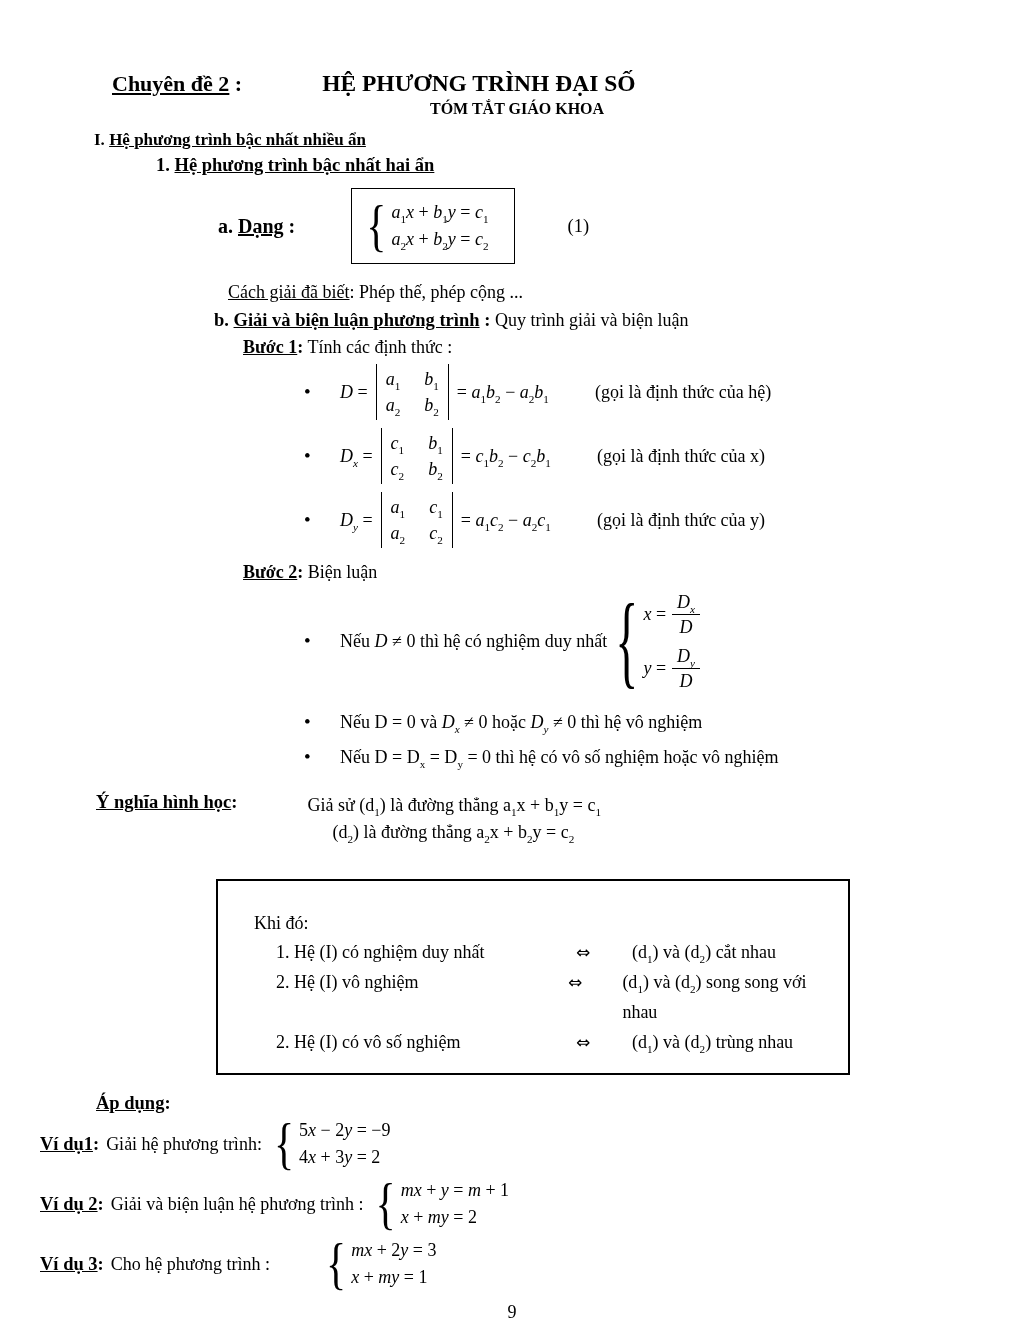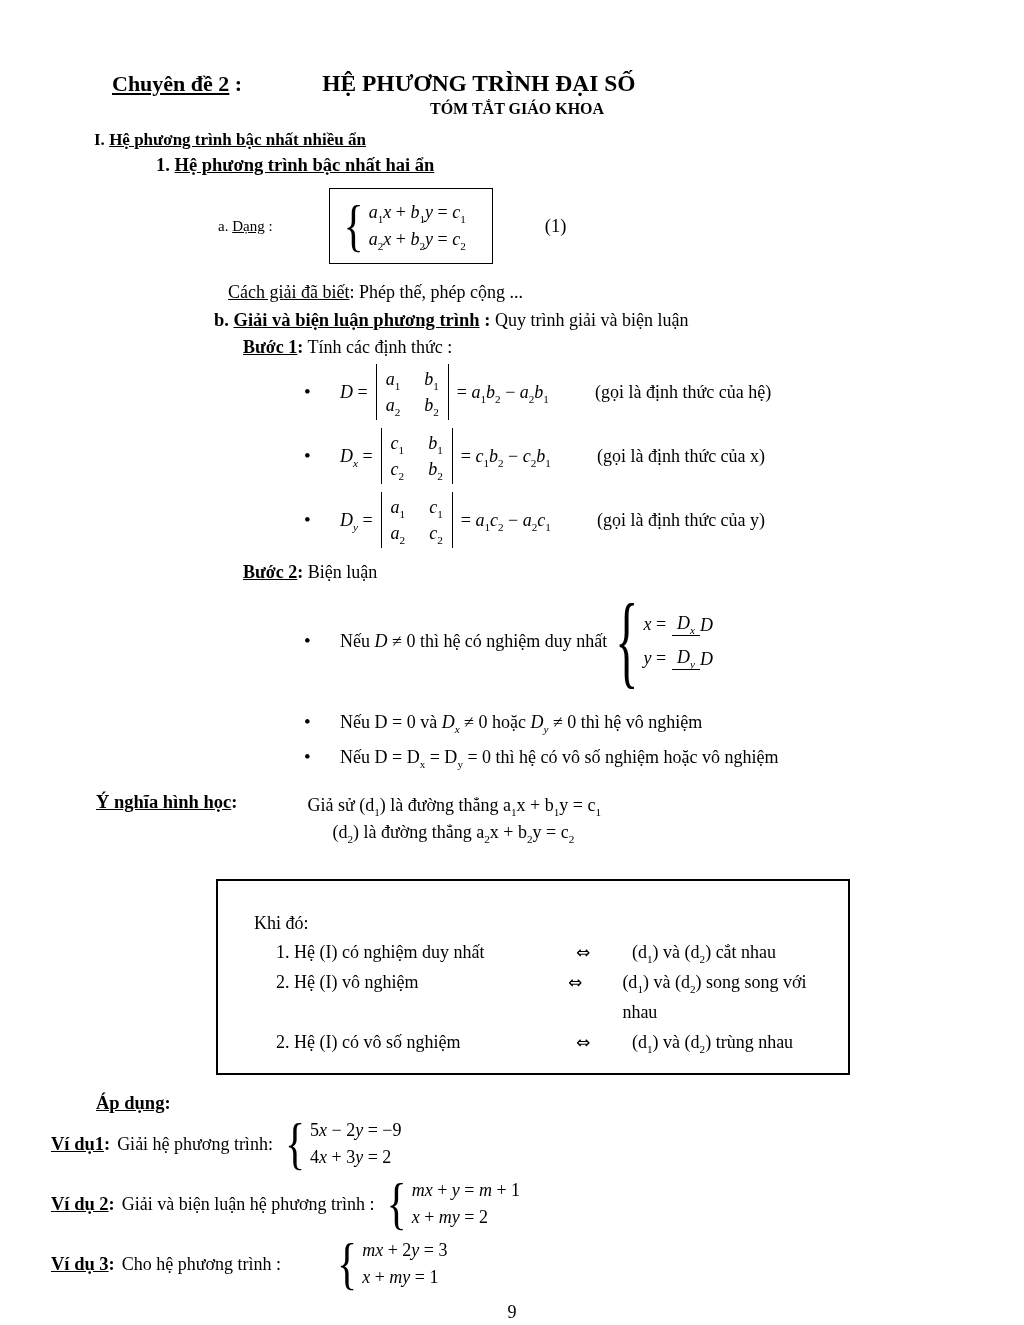--- a/index.html
+++ b/index.html
@@ -22,21 +22,21 @@
   .header-row { padding-left:112px; display:flex; align-items:baseline; }
   .chuyen-de { font-size:22px; font-weight:bold; white-space:nowrap; }
   .main-title { font-size:23.5px; font-weight:bold; margin-left:80px; white-space:nowrap; }
   .subtitle { margin-left:430px; margin-top:3px; font-size:16px; font-weight:bold; }
 
   .h-I { margin-left:94px; margin-top:12px; font-size:17px; font-weight:bold; }
   .h-1 { margin-left:156px; margin-top:5px; font-size:18.5px; font-weight:bold; }
 
   
   .dang-row { margin-left:218px; margin-top:12px; display:flex; align-items:center; }
-  .dang-label { font-size:15px; font-weight:normal;text-align:center; }
+  .dang-label { font-size:20px; font-weight:bold;text-align:center; }
   .eq-box { margin-left:56px; border:1.5px solid #000; padding:10px 26px 10px 14px; }
   .eq-num { margin-left:52px; font-size:18.5px; }
 
   
   .sys { display:inline-flex; align-items:center; }
   .brace {
     font-family:"Liberation Serif","DejaVu Serif",serif;
     font-weight:400; line-height:1; display:inline-block;
     font-size:42px; transform:scaleY(1.35); transform-origin:center;
   }
@@ -60,21 +60,21 @@
   .det-grid > span { line-height:26px; }
   .det-row .result { margin-left:8px; white-space:nowrap; }
   .det-row .note { margin-left:46px; white-space:nowrap; }
 
   
   .sol-row { margin-left:304px; margin-top:2px; display:flex; align-items:center; height:112px; }
   .sol-row .txt { margin-left:14px; white-space:nowrap; }
   .sol-row .sys { margin-left:8px; }
   .frac-lines { row-gap:7px; }
   .frac-line { display:inline-flex; align-items:center; line-height:normal; }
-  .frac { display:inline-flex; flex-direction:row; align-items:center; margin-left:6px; }
+  .frac { display:inline-flex; flex-direction:column; align-items:center; margin-left:6px; }
   .frac .num { border-bottom:1.5px solid #000; padding:0 5px 1px; line-height:22px; }
   .frac .den { padding-top:1px; line-height:22px; }
 
   .n-row { margin-left:304px; display:flex; align-items:center; }
   .n-row .txt { margin-left:14px; }
   .n1 { margin-top:14px; }
   .n2 { margin-top:13px; }
 
   
   .ynghia { margin-top:24px; display:flex; align-items:flex-start; }
@@ -88,21 +88,21 @@
              border:2px solid #000; padding:28px 8px 16px 36px; }
   .khi-title { line-height:28px; }
   .khi-items { margin-left:22px; }
   .khi-item { display:flex; align-items:baseline; line-height:30px; }
   .khi-item .left { width:300px; }
   .khi-item .arrow { width:56px; font-family:"DejaVu Sans",sans-serif; font-size:17px; }
 
   .apdung { margin-left:96px; margin-top:18px; font-size:18.5px; font-weight:bold; }
 
   
-  .vd-row { margin-left:51px; display:flex; align-items:center; height:60px; }
+  .vd-row { margin-left:40px; display:flex; align-items:center; height:60px; }
   .vd-row .label { font-size:18.5px; font-weight:bold; white-space:nowrap; }
   .vd-row .txt { margin-left:7px; white-space:nowrap; }
   .vd-row .sys { margin-left:12px; }
   .vd3 .sys { margin-left:56px; }
 
   .page-num { text-align:center; margin-top:8px; }
 </style>
 </head>
 <body>
 

